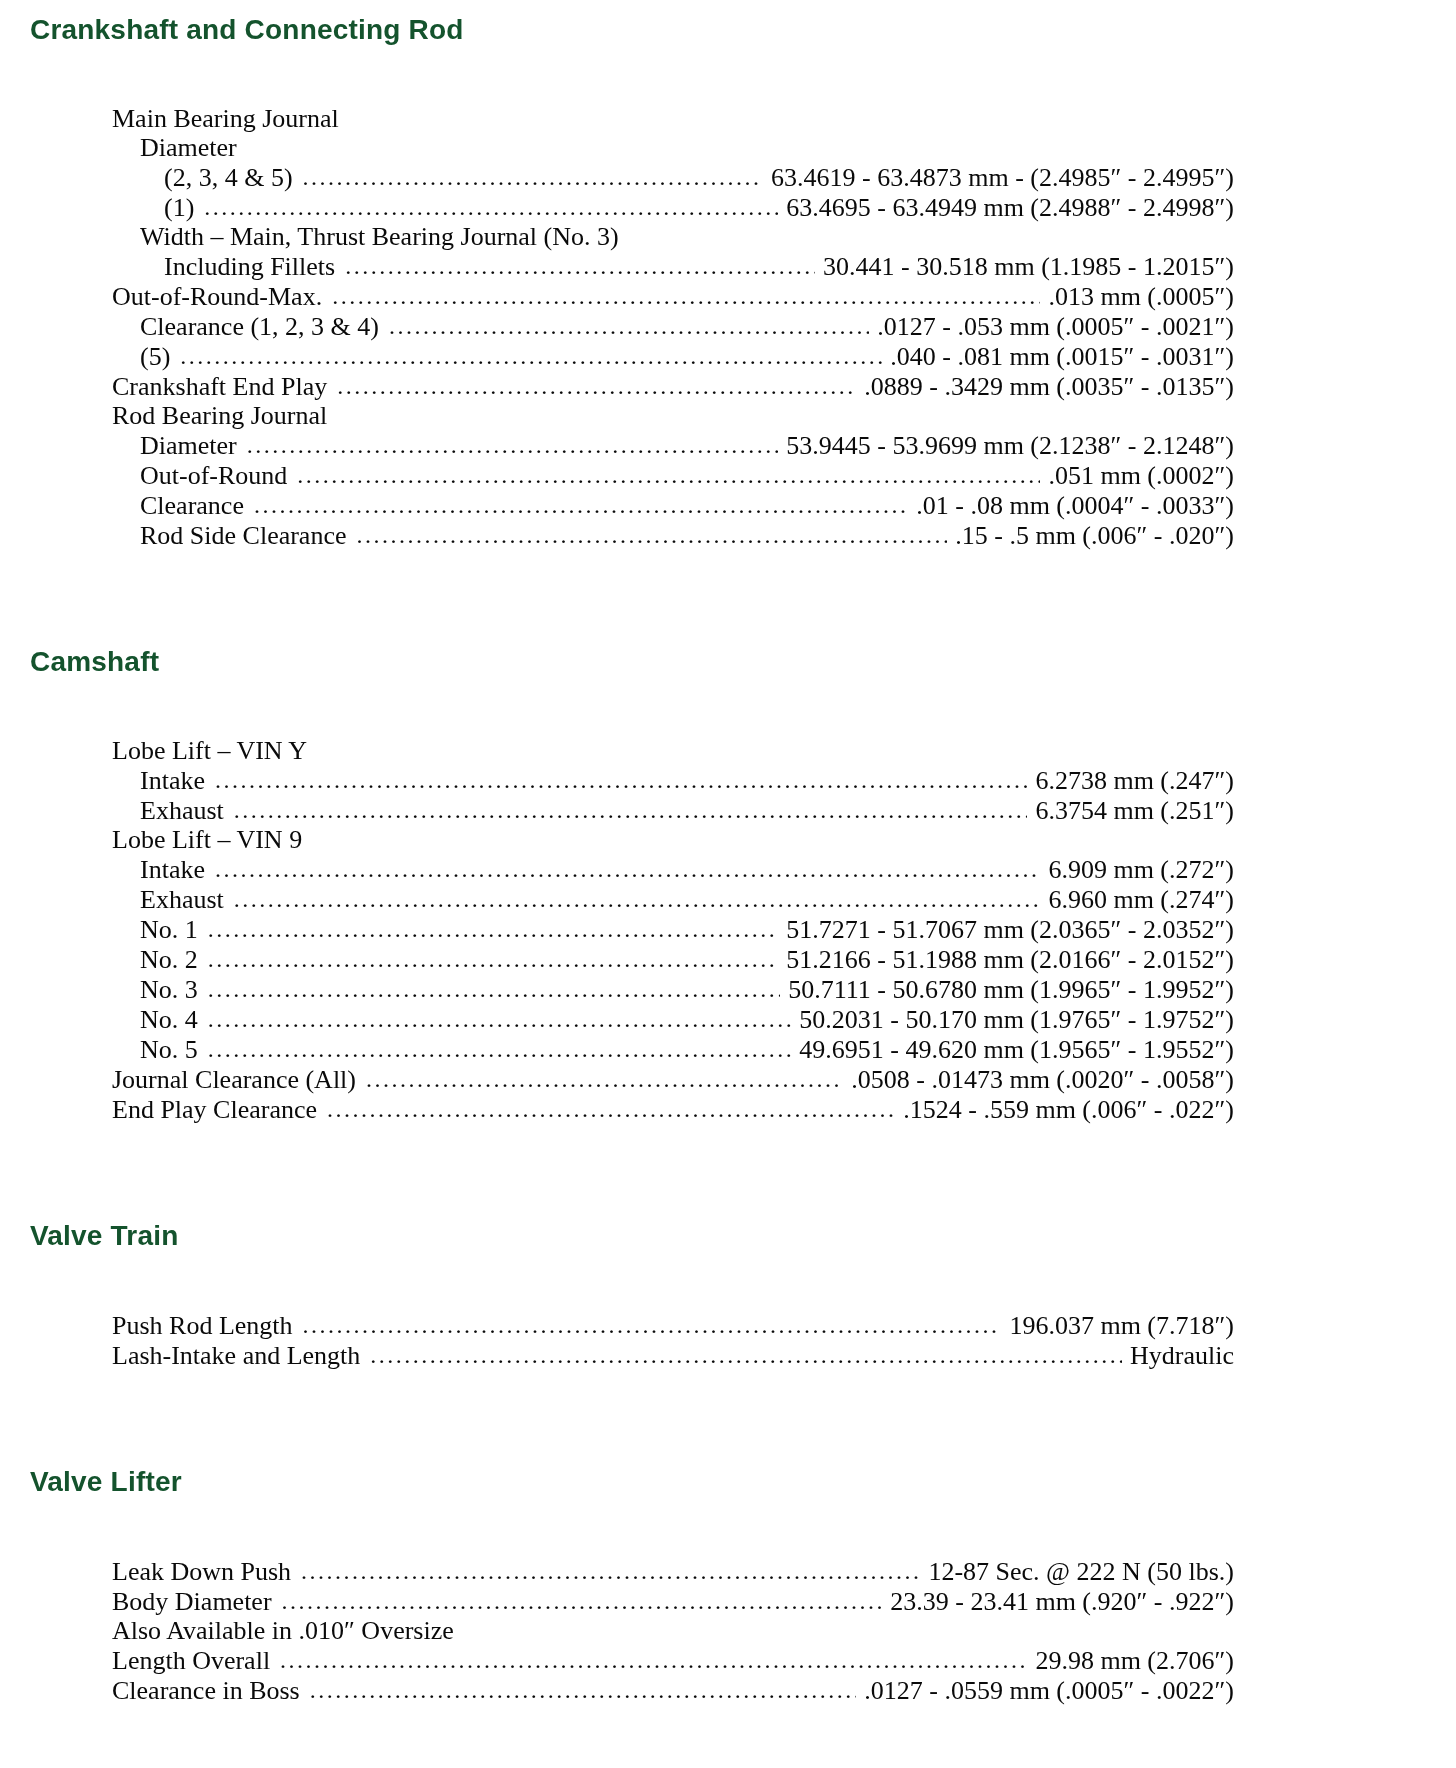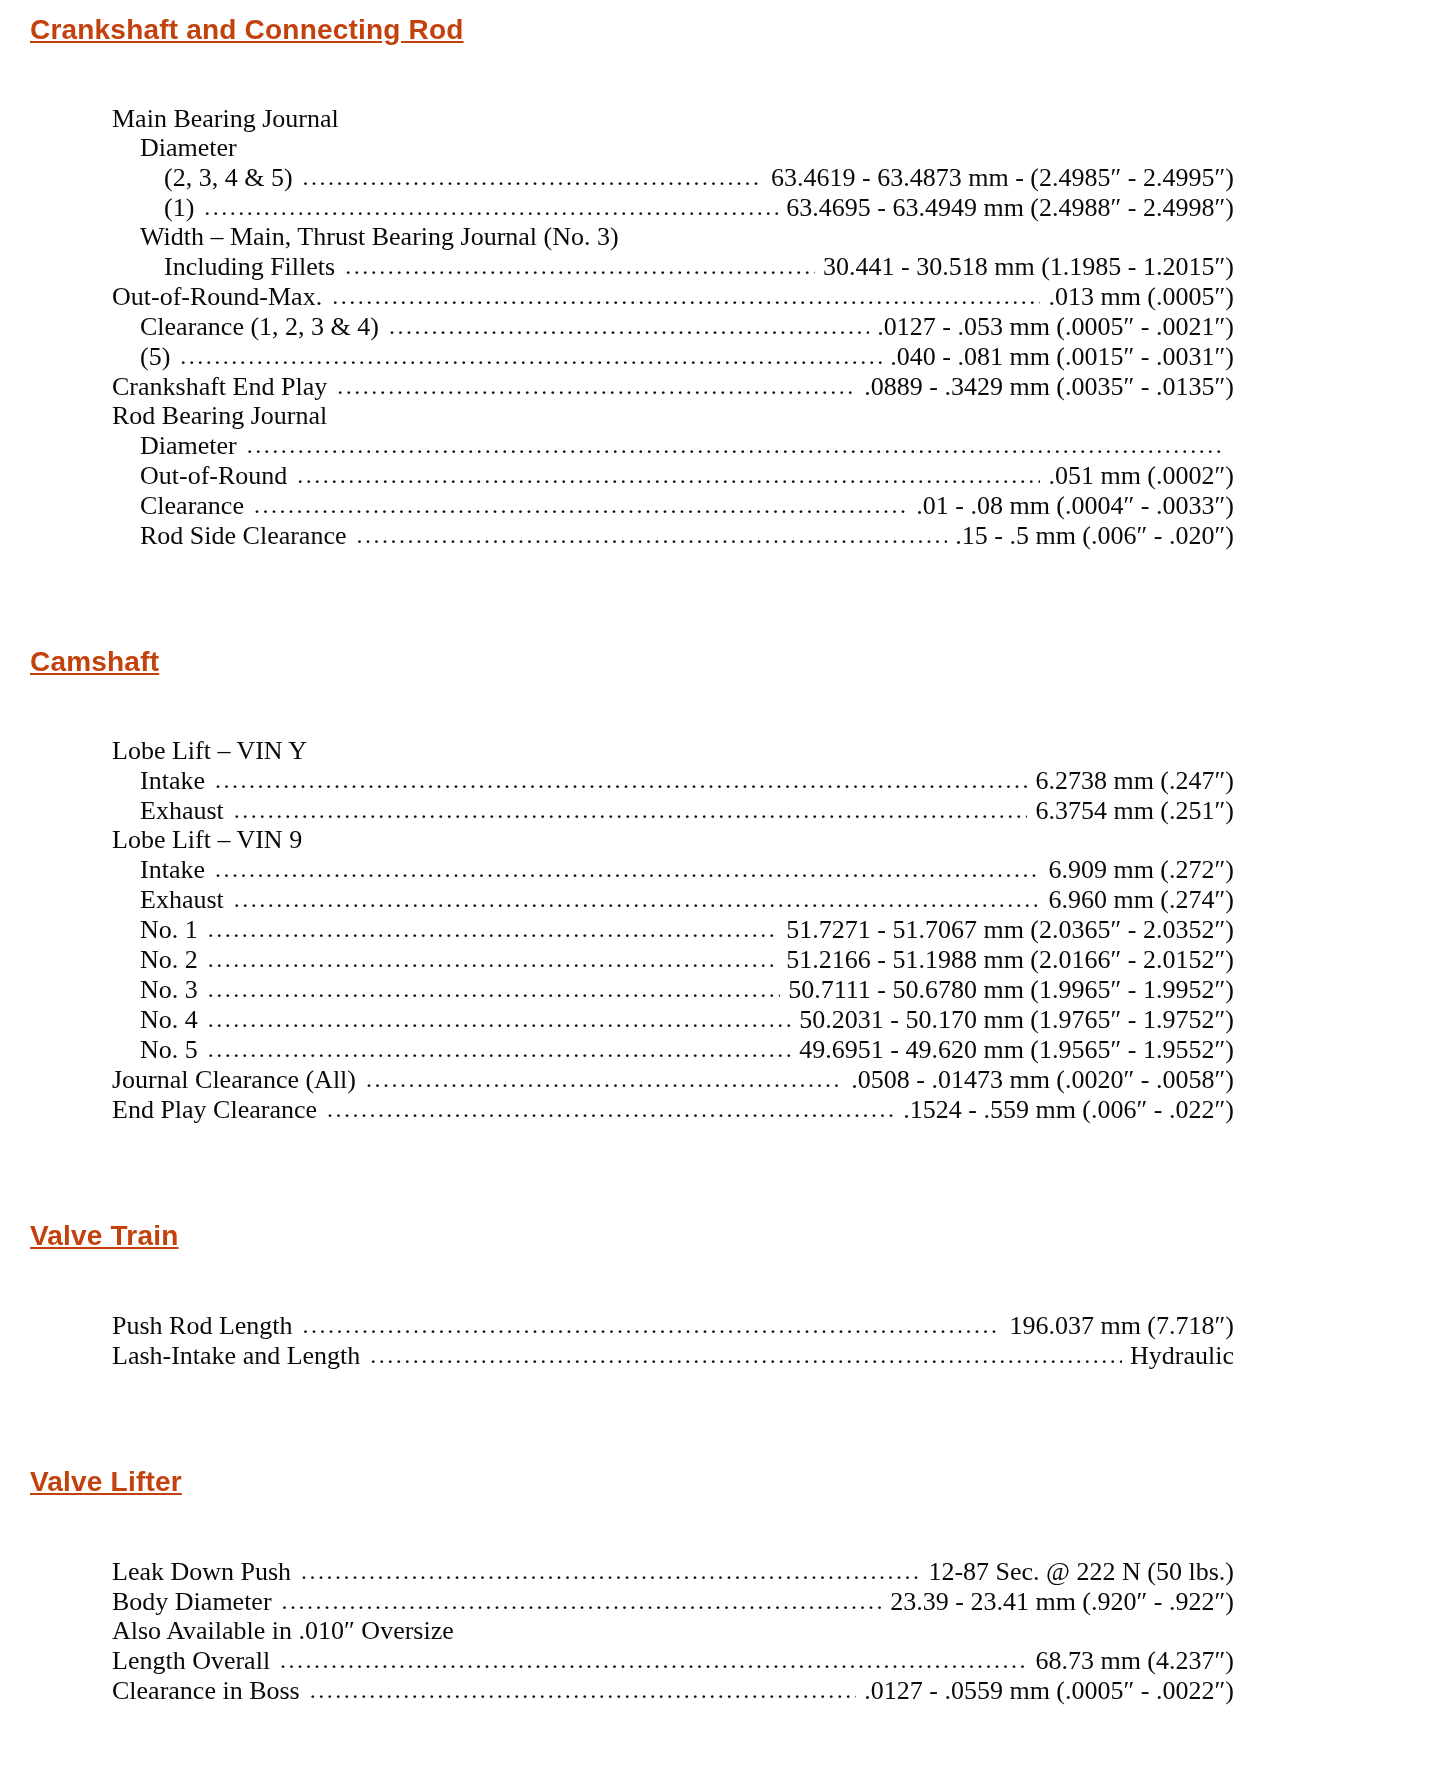--- a/index.html
+++ b/index.html
@@ -13,22 +13,21 @@
     height: 1768px;
     padding: 14px 0 0 30px;
     overflow: hidden;
   }
   .section { margin-bottom: 96px; }
   .section-title {
     font-family: "Liberation Sans", sans-serif;
     font-weight: bold;
     font-size: 28px;
     letter-spacing: 0.2px;
-    color: #c2410c;
-    text-decoration: underline;
+    color: #14532d;
   }
   .section-rows {
     margin-top: 58px;
     margin-left: 82px;
     width: 1122px;
     font-size: 26px;
     line-height: 29px;
   }
   .spec-row {
     display: flex;
@@ -105,20 +104,21 @@
     <span class="dot-leader"></span>
     <span class="spec-value">.0889 - .3429 mm (.0035″ - .0135″)</span>
   </div>
       <div class="spec-row indent-0">
     <span class="spec-label">Rod Bearing Journal</span>
 
   </div>
       <div class="spec-row indent-1">
     <span class="spec-label">Diameter</span>
     <span class="dot-leader"></span>
+    <span class="spec-value">53.9445 - 53.9699 mm (2.1238″ - 2.1248″)</span>
   </div>
       <div class="spec-row indent-1">
     <span class="spec-label">Out-of-Round</span>
     <span class="dot-leader"></span>
     <span class="spec-value">.051 mm (.0002″)</span>
   </div>
       <div class="spec-row indent-1">
     <span class="spec-label">Clearance</span>
     <span class="dot-leader"></span>
     <span class="spec-value">.01 - .08 mm (.0004″ - .0033″)</span>
@@ -229,21 +229,21 @@
     <span class="dot-leader"></span>
     <span class="spec-value">23.39 - 23.41 mm (.920″ - .922″)</span>
   </div>
       <div class="spec-row indent-0">
     <span class="spec-label">Also Available in .010″ Oversize</span>
 
   </div>
       <div class="spec-row indent-0">
     <span class="spec-label">Length Overall</span>
     <span class="dot-leader"></span>
-    <span class="spec-value">68.73 mm (4.237″)</span>
+    <span class="spec-value">29.98 mm (2.706″)</span>
   </div>
       <div class="spec-row indent-0">
     <span class="spec-label">Clearance in Boss</span>
     <span class="dot-leader"></span>
     <span class="spec-value">.0127 - .0559 mm (.0005″ - .0022″)</span>
   </div>
     </div>
 </div>
 
 </body></html>

